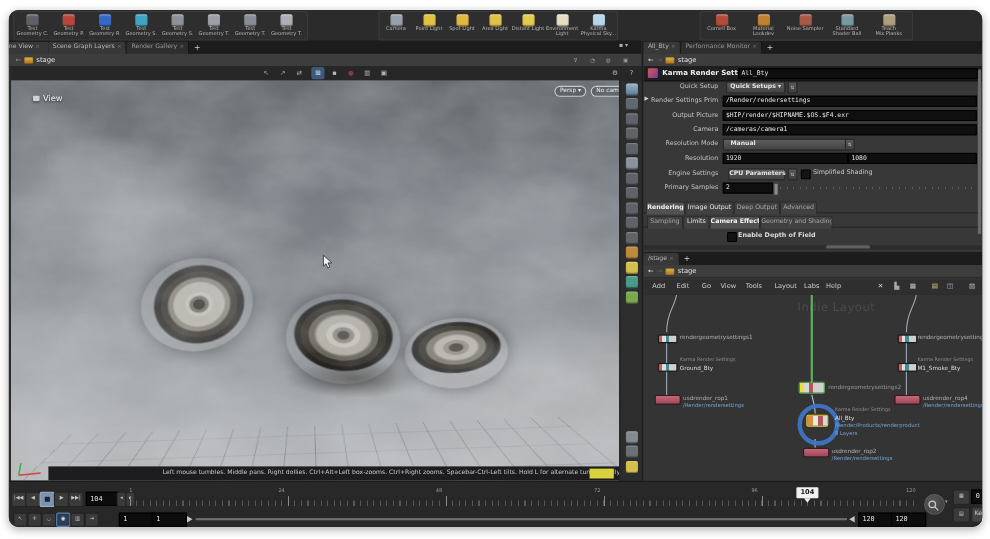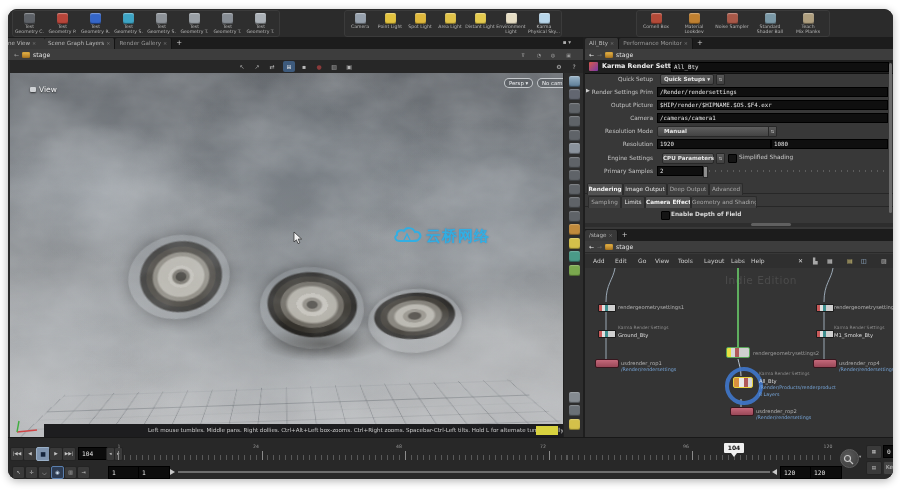--- a/index.html
+++ b/index.html
@@ -266,27 +266,20 @@
       <rect width="553" height="364" filter="url(#smk2)"></rect>
     </svg>
 
     <div style="position:absolute;left:20px;top:12px;display:flex;align-items:center;gap:3px;">
       <span style="width:6px;height:5px;background:#cfd2d5;border-radius:1px;box-shadow:0 1px 2px rgba(0,0,0,.6);"></span>
       <span style="font-size:7.5px;color:#f2f3f4;text-shadow:0 1px 2px rgba(0,0,0,.7);">View</span>
     </div>
     <div class="pill" style="left:494px;top:5px;">Persp ▾</div>
     <div class="pill" style="left:527px;top:5px;">No cam ▾</div>
 
-    <div class="wm" style="left:382px;top:152px;">
-      <svg width="32" height="22" viewBox="0 0 32 22">
-        <path d="M8 16 C3 16 2 12 5 10 C4 6 9 4 12 6 C14 2 21 2 23 7 C28 6 30 11 27 14 C26 16 23 16 21 16 Z" fill="none" stroke="#2bb0e8" stroke-width="2"></path>
-        <path d="M12 15 L15 9 L18 15" fill="none" stroke="#2bb0e8" stroke-width="1.4"></path>
-      </svg>
-      <span class="wmtext">云桥网络</span>
-    </div>
 
     <svg style="position:absolute;left:283px;top:158px;" width="10" height="14">
       <path d="M1,1 L1,11 L3.4,8.8 L5,12.6 L6.8,11.8 L5.2,8 L8.6,8 Z" fill="#f2f2f2" stroke="#222" stroke-width=".7"></path>
     </svg>
 
     <svg style="position:absolute;left:4px;bottom:2px;" width="26" height="15">
       <line x1="3" y1="12" x2="23" y2="10" stroke="#d04545" stroke-width="1.4"></line>
       <line x1="3" y1="12" x2="5" y2="1" stroke="#3fae3f" stroke-width="1.4"></line>
     </svg>
 
@@ -424,21 +417,21 @@
       <span class="mitem" style="left:166px;">Help</span>
       <span class="mitem" style="left:213px;color:#d8d8d8;">✕</span>
       <span class="mitem" style="left:228px;color:#a8a8a8;">▙</span>
       <span class="mitem" style="left:242px;color:#c8c8c8;">▦</span>
       <span class="mitem" style="left:262px;color:#d8c878;">▤</span>
       <span class="mitem" style="left:276px;color:#a8c8e8;">◫</span>
       <span class="mitem" style="left:296px;color:#bbbbbb;">▨</span>
     </div>
 
     <div class="netbg">
-      <span class="netwm" style="left:140px;top:6px;">Indie Edition</span>
+      <span class="netwm" style="left:140px;top:6px;">Indie Layout</span>
       <svg style="position:absolute;left:0;top:0;" width="308" height="169">
         <path d="M30,0 C28,12 21,16 21,34" fill="none" stroke="#9aa8b4" stroke-width="1"></path>
         <path d="M21,42 L21,62 M21,68 L21,91" fill="none" stroke="#9aa8b4" stroke-width="1"></path>
         <path d="M248,0 C246,12 239,16 239,34" fill="none" stroke="#9aa8b4" stroke-width="1"></path>
         <path d="M239,42 L239,62 M239,68 L239,91" fill="none" stroke="#9aa8b4" stroke-width="1"></path>
         <path d="M153,0 L153,81" fill="none" stroke="#5fae5f" stroke-width="2"></path>
         <path d="M153,91 C154,96 156,101 156,108 M156,131 L156,139" fill="none" stroke="#b8c4ce" stroke-width="1"></path>
       </svg>
 
       <div class="nbody" style="left:13px;top:36px;"></div>

